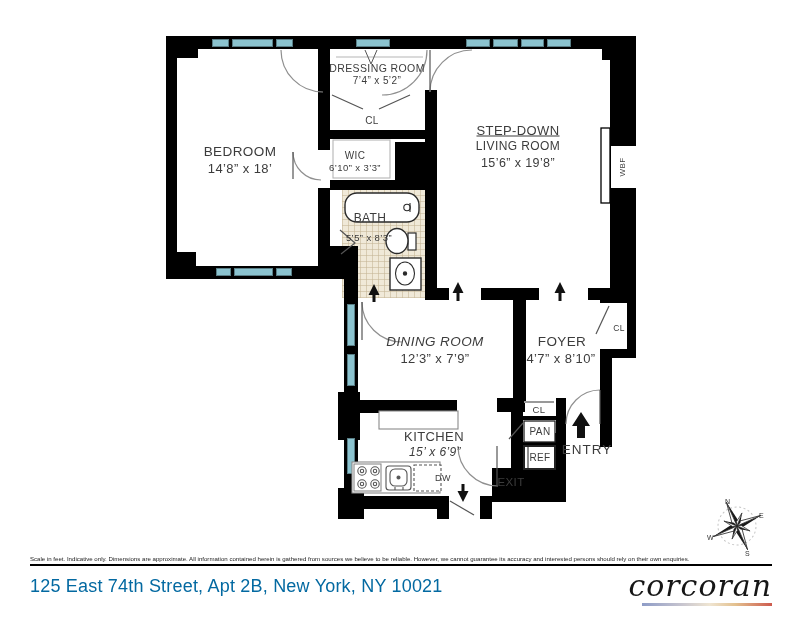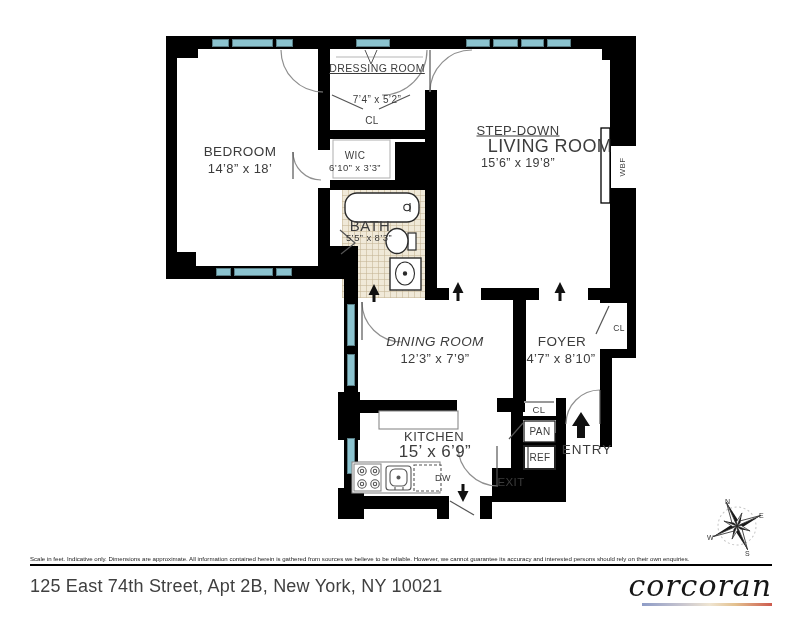--- a/index.html
+++ b/index.html
@@ -10,21 +10,21 @@
   .tile{position:absolute;background-color:#f0e9d8;
         background-image:repeating-linear-gradient(0deg,rgba(196,180,148,.55) 0 1px,transparent 1px 6px),
                          repeating-linear-gradient(90deg,rgba(196,180,148,.55) 0 1px,transparent 1px 6px);}
   .lbl{position:absolute;transform:translate(-50%,-50%);white-space:nowrap;color:#3c3c3c;
        letter-spacing:.4px;text-align:center;}
   .lbl.rot{transform:translate(-50%,-50%) rotate(-90deg);}
   svg{position:absolute;left:0;top:0;}
   #overlay{pointer-events:none;}
   .disclaimer{position:absolute;left:30px;top:555px;font-size:6.1px;color:#222;white-space:nowrap;letter-spacing:0;}
   .rule{position:absolute;left:30px;top:564px;width:742px;height:2px;background:#000;}
-  .address{position:absolute;left:30px;top:576px;font-size:18px;color:#404040;letter-spacing:.2px;}
+  .address{position:absolute;left:30px;top:576px;font-size:18px;color:#0369a1;letter-spacing:.2px;}
   .brand{position:absolute;right:28px;top:568px;font-family:"DejaVu Serif",serif;font-style:italic;
          font-size:30px;color:#161616;letter-spacing:1px;}
   .brandbar{position:absolute;right:28px;top:603px;width:130px;height:3px;
     background:linear-gradient(90deg,#8e9cc7 0%,#c6c4cf 30%,#efe5d2 52%,#e3c08e 72%,#cd5a4e 100%);}
 </style>
 </head>
 <body>
 
 <div id="stage">
 
@@ -153,44 +153,44 @@
     </g>
     <g fill="#111">
       <path d="M 458,282 L 452.5,293 L 456.5,293 L 456.5,301 L 459.5,301 L 459.5,293 L 463.5,293 Z"></path>
       <path d="M 560,282 L 554.5,293 L 558.5,293 L 558.5,301 L 561.5,301 L 561.5,293 L 565.5,293 Z"></path>
       <path d="M 374,284 L 368.5,295 L 372.5,295 L 372.5,302 L 375.5,302 L 375.5,295 L 379.5,295 Z"></path>
       <path d="M 581,412 L 572,426 L 577,426 L 577,438 L 585,438 L 585,426 L 590,426 Z"></path>
       <path d="M 463,502 L 457.5,491 L 461.5,491 L 461.5,484 L 464.5,484 L 464.5,491 L 468.5,491 Z"></path>
     </g>
   </svg>
 
-  <div class="lbl" style="left:377px;top:68px;font-size:10.5px;text-decoration:underline;">DRESSING ROOM</div>
-  <div class="lbl" style="left:377px;top:80px;font-size:10px;margin-top:19px;">7’4” x 5’2”</div>
+  <div class="lbl" style="left:377px;top:68px;font-size:10.5px;">DRESSING ROOM</div>
+  <div class="lbl" style="left:377px;top:80px;font-size:10px;">7’4” x 5’2”</div>
   <div class="lbl" style="left:372px;top:120px;font-size:10px;">CL</div>
   <div class="lbl" style="left:240px;top:151px;font-size:13.5px;">BEDROOM</div>
   <div class="lbl" style="left:240px;top:168px;font-size:13px;">14’8” x 18’</div>
   <div class="lbl" style="left:355px;top:155px;font-size:10px;">WIC</div>
   <div class="lbl" style="left:355px;top:167px;font-size:9.5px;">6’10” x 3’3”</div>
   <div class="lbl" style="left:518px;top:130px;font-size:13px;text-decoration:underline;">STEP-DOWN</div>
-  <div class="lbl" style="left:518px;top:146px;font-size:18px;margin-left:32px;">LIVING ROOM</div>
+  <div class="lbl" style="left:518px;top:146px;font-size:12px;">LIVING ROOM</div>
   <div class="lbl" style="left:518px;top:163px;font-size:12.5px;text-align:right;">15’6” x 19’8”</div>
   <div class="lbl rot" style="left:622px;top:167px;font-size:8px;">WBF</div>
-  <div class="lbl" style="left:370px;top:225px;font-size:15px;">BATH</div>
+  <div class="lbl" style="left:370px;top:218px;font-size:12px;">BATH</div>
   <div class="lbl" style="left:369px;top:237px;font-size:9.5px;">5’5” x 8’3”</div>
   <div class="lbl" style="left:435px;top:341px;font-size:13.5px;font-style:italic;">DINING ROOM</div>
   <div class="lbl" style="left:435px;top:358px;font-size:13px;">12’3” x 7’9”</div>
   <div class="lbl" style="left:562px;top:341px;font-size:13.5px;">FOYER</div>
   <div class="lbl" style="left:561px;top:358px;font-size:13px;">4’7” x 8’10”</div>
   <div class="lbl" style="left:619px;top:328px;font-size:8.5px;">CL</div>
   <div class="lbl" style="left:539px;top:409px;font-size:9.5px;">CL</div>
   <div class="lbl" style="left:540px;top:431px;font-size:10px;">PAN</div>
   <div class="lbl" style="left:540px;top:457px;font-size:10px;">REF</div>
   <div class="lbl" style="left:587px;top:449px;font-size:13.5px;letter-spacing:1px;">ENTRY</div>
   <div class="lbl" style="left:434px;top:436px;font-size:13px;">KITCHEN</div>
-  <div class="lbl" style="left:435px;top:452px;font-size:17px;">15’ x 6’9”</div>
+  <div class="lbl" style="left:435px;top:452px;font-size:12px;font-style:italic;">15’ x 6’9”</div>
   <div class="lbl" style="left:427px;top:478px;font-size:9px;margin-left:16px;">DW</div>
   <div class="lbl" style="left:466px;top:482px;font-size:11.5px;margin-left:45px;">EXIT</div>
 
   <svg style="left:703px;top:492px;" width="68" height="68" viewBox="0 0 68 68">
     <g transform="rotate(-24 34 34)">
       <circle cx="34" cy="34" r="19" fill="none" stroke="#c4c4c4" stroke-width="1" stroke-dasharray="2,2.5"></circle>
       <g>
         <g>
           <polygon points="34,8 37.5,30 34,34" fill="#1a1a1a"></polygon>
           <polygon points="34,8 30.5,30 34,34" fill="#fff" stroke="#1a1a1a" stroke-width=".7"></polygon>

